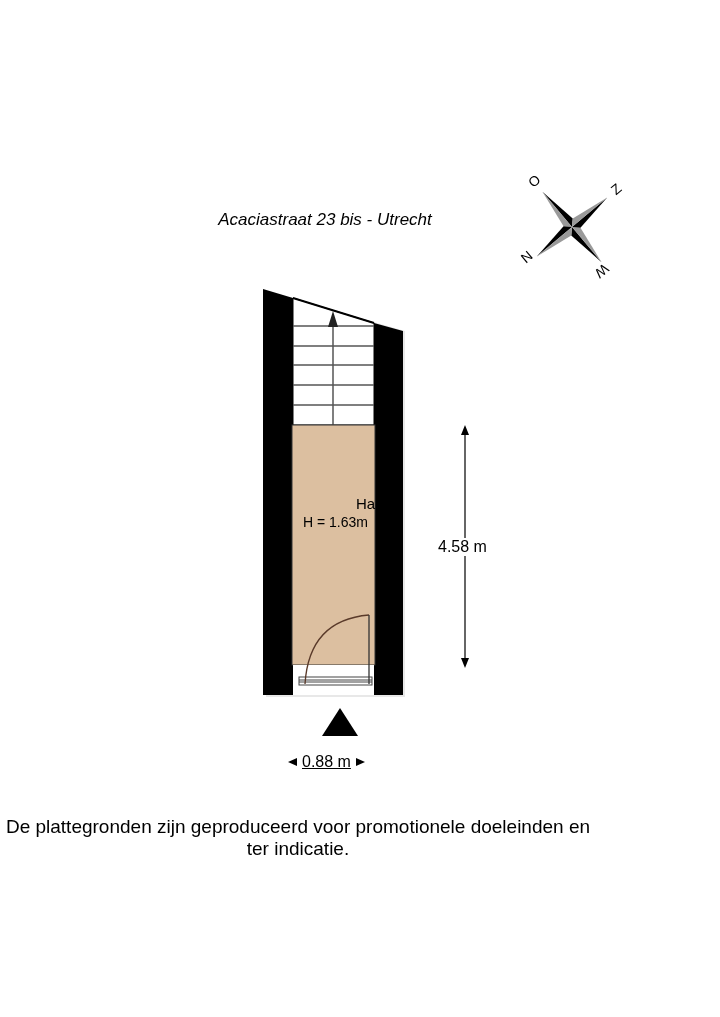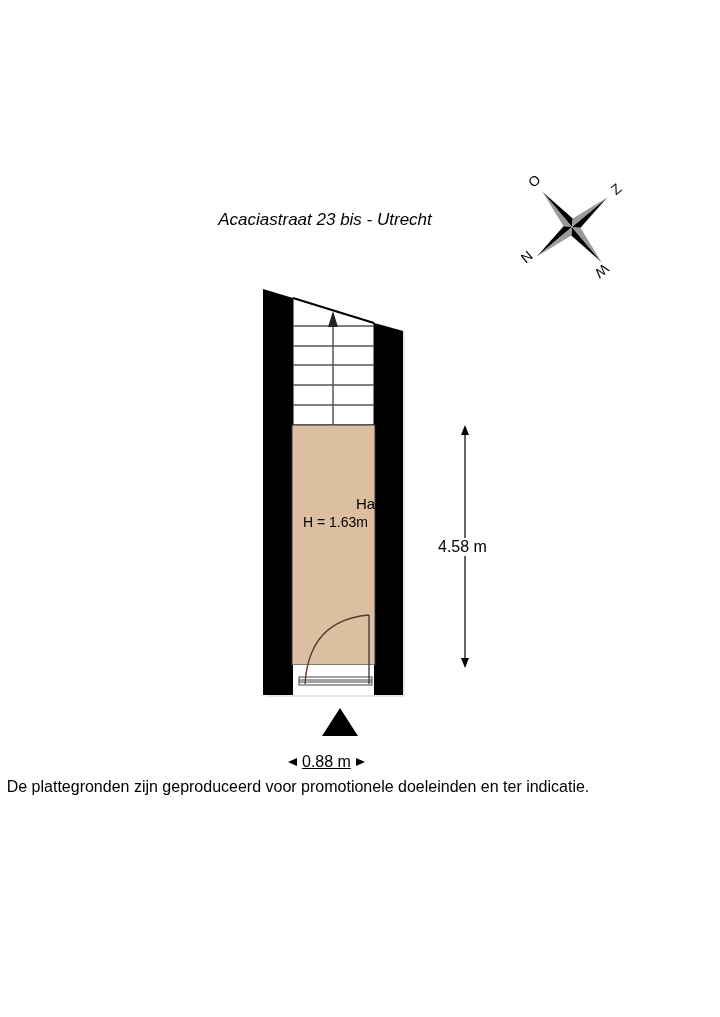--- a/index.html
+++ b/index.html
@@ -1,21 +1,21 @@
 <!DOCTYPE html>
 <html><head>
 <meta charset="utf-8">
 <style>
   html, body { margin: 0; padding: 0; background: #ffffff; }
   body { width: 720px; height: 1017px; position: relative; overflow: hidden;
          font-family: "Liberation Sans", sans-serif; color: #000; }
   .abs { position: absolute; }
   .title { left: 0; width: 650px; top: 210px; text-align: center; font-size: 17px; padding-left: 0; font-style: italic; }
   .title span { display: inline-block; }
-  .disclaimer { left: 0; width: 596px; top: 776px; text-align: center; font-size: 16px; line-height: 22px; }
+  .disclaimer { left: 0; width: 596px; top: 816px; text-align: center; font-size: 19px; line-height: 22px; }
   .dim-label { font-size: 16px; background: #fff; }
   svg text { font-family: "Liberation Sans", sans-serif; }
 </style>
 </head>
 <body>
 
 <div class="abs title" style="left:0;width:650px;">
   <span>Acaciastraat 23 bis - Utrecht</span>
 </div>
 

